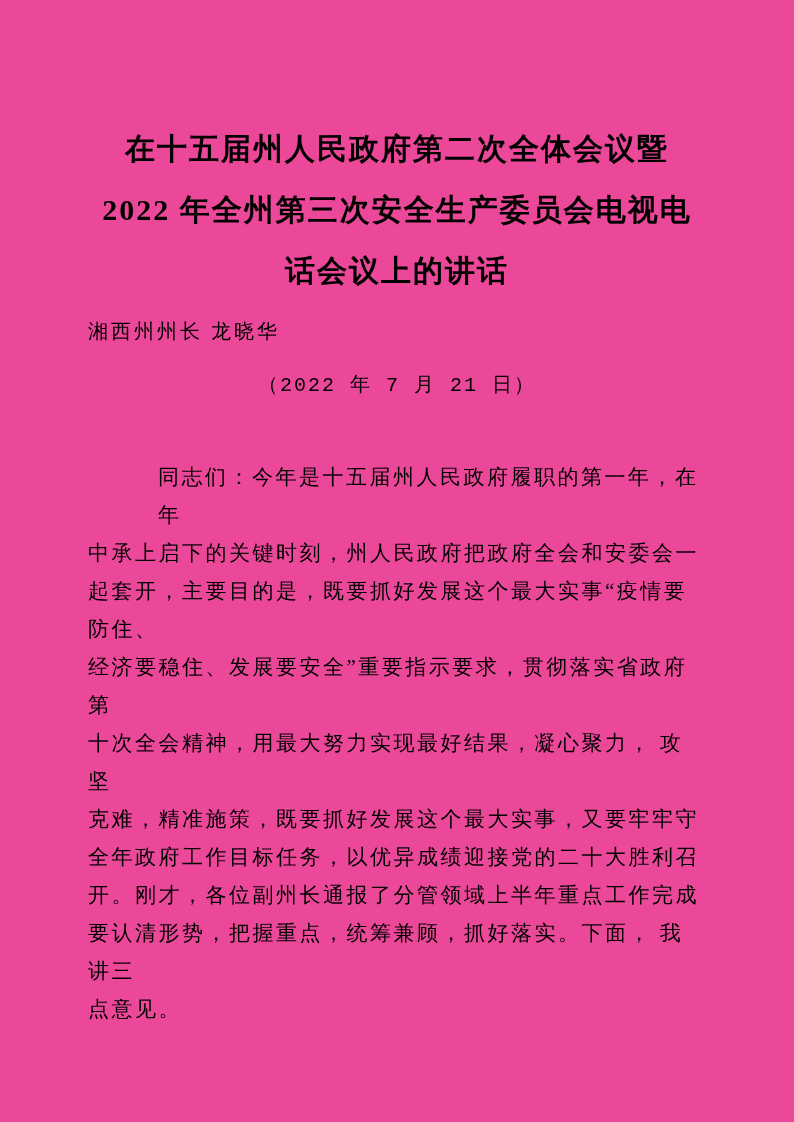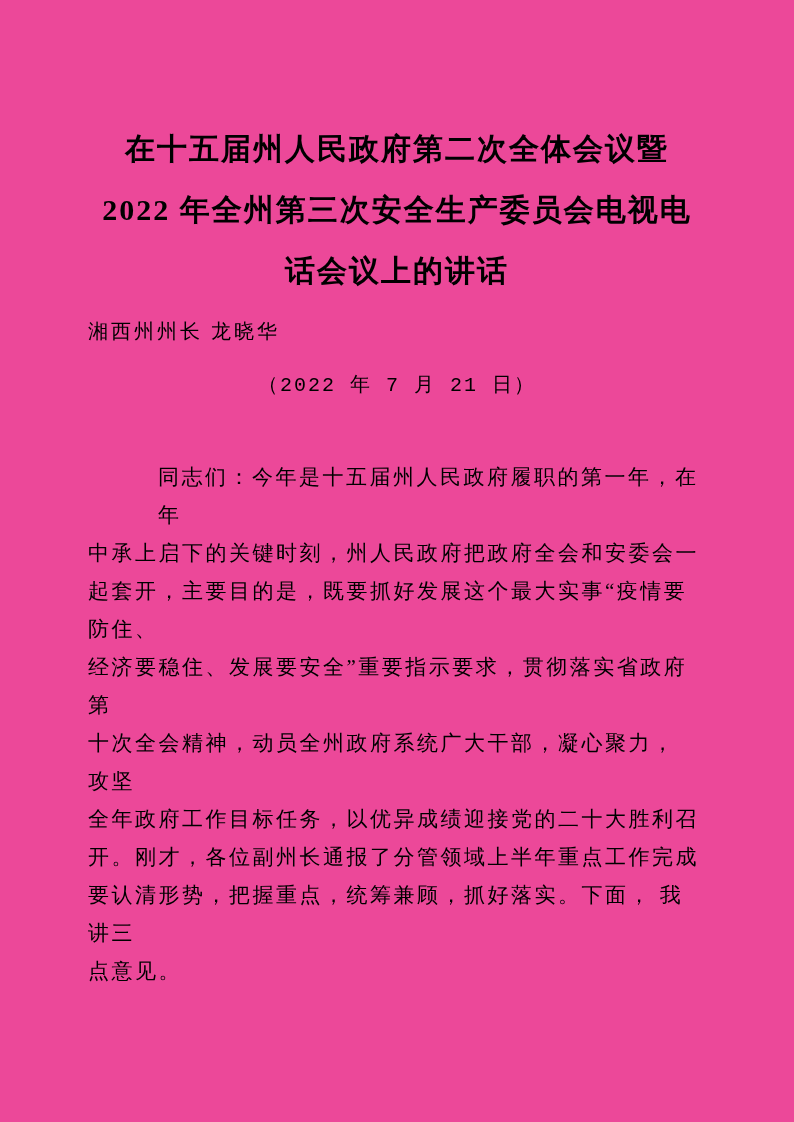--- a/index.html
+++ b/index.html
@@ -71,20 +71,21 @@
 
   <div class="byline">湘西州州长  龙晓华</div>
 
   <div class="date-line">（2022 年 7 月 21 日）</div>
 
   <div class="body-text">
     <div class="body-line indent">同志们：今年是十五届州人民政府履职的第一年，在年</div>
     <div class="body-line">中承上启下的关键时刻，州人民政府把政府全会和安委会一</div>
     <div class="body-line">起套开，主要目的是，既要抓好发展这个最大实事“疫情要防住、</div>
     <div class="body-line">经济要稳住、发展要安全”重要指示要求，贯彻落实省政府第</div>
-    <div class="body-line">十次全会精神，动员全州政府系统广大干部，凝心聚力， 攻坚</div>
+    <div class="body-line">十次全会精神，用最大努力实现最好结果，凝心聚力， 攻坚</div>
+    <div class="body-line">克难，精准施策，既要抓好发展这个最大实事，又要牢牢守</div>
     <div class="body-line">全年政府工作目标任务，以优异成绩迎接党的二十大胜利召</div>
     <div class="body-line">开。刚才，各位副州长通报了分管领域上半年重点工作完成</div>
     <div class="body-line">要认清形势，把握重点，统筹兼顾，抓好落实。下面， 我讲三</div>
     <div class="body-line">点意见。</div>
   </div>
 
 </div>
 
 </body></html>

